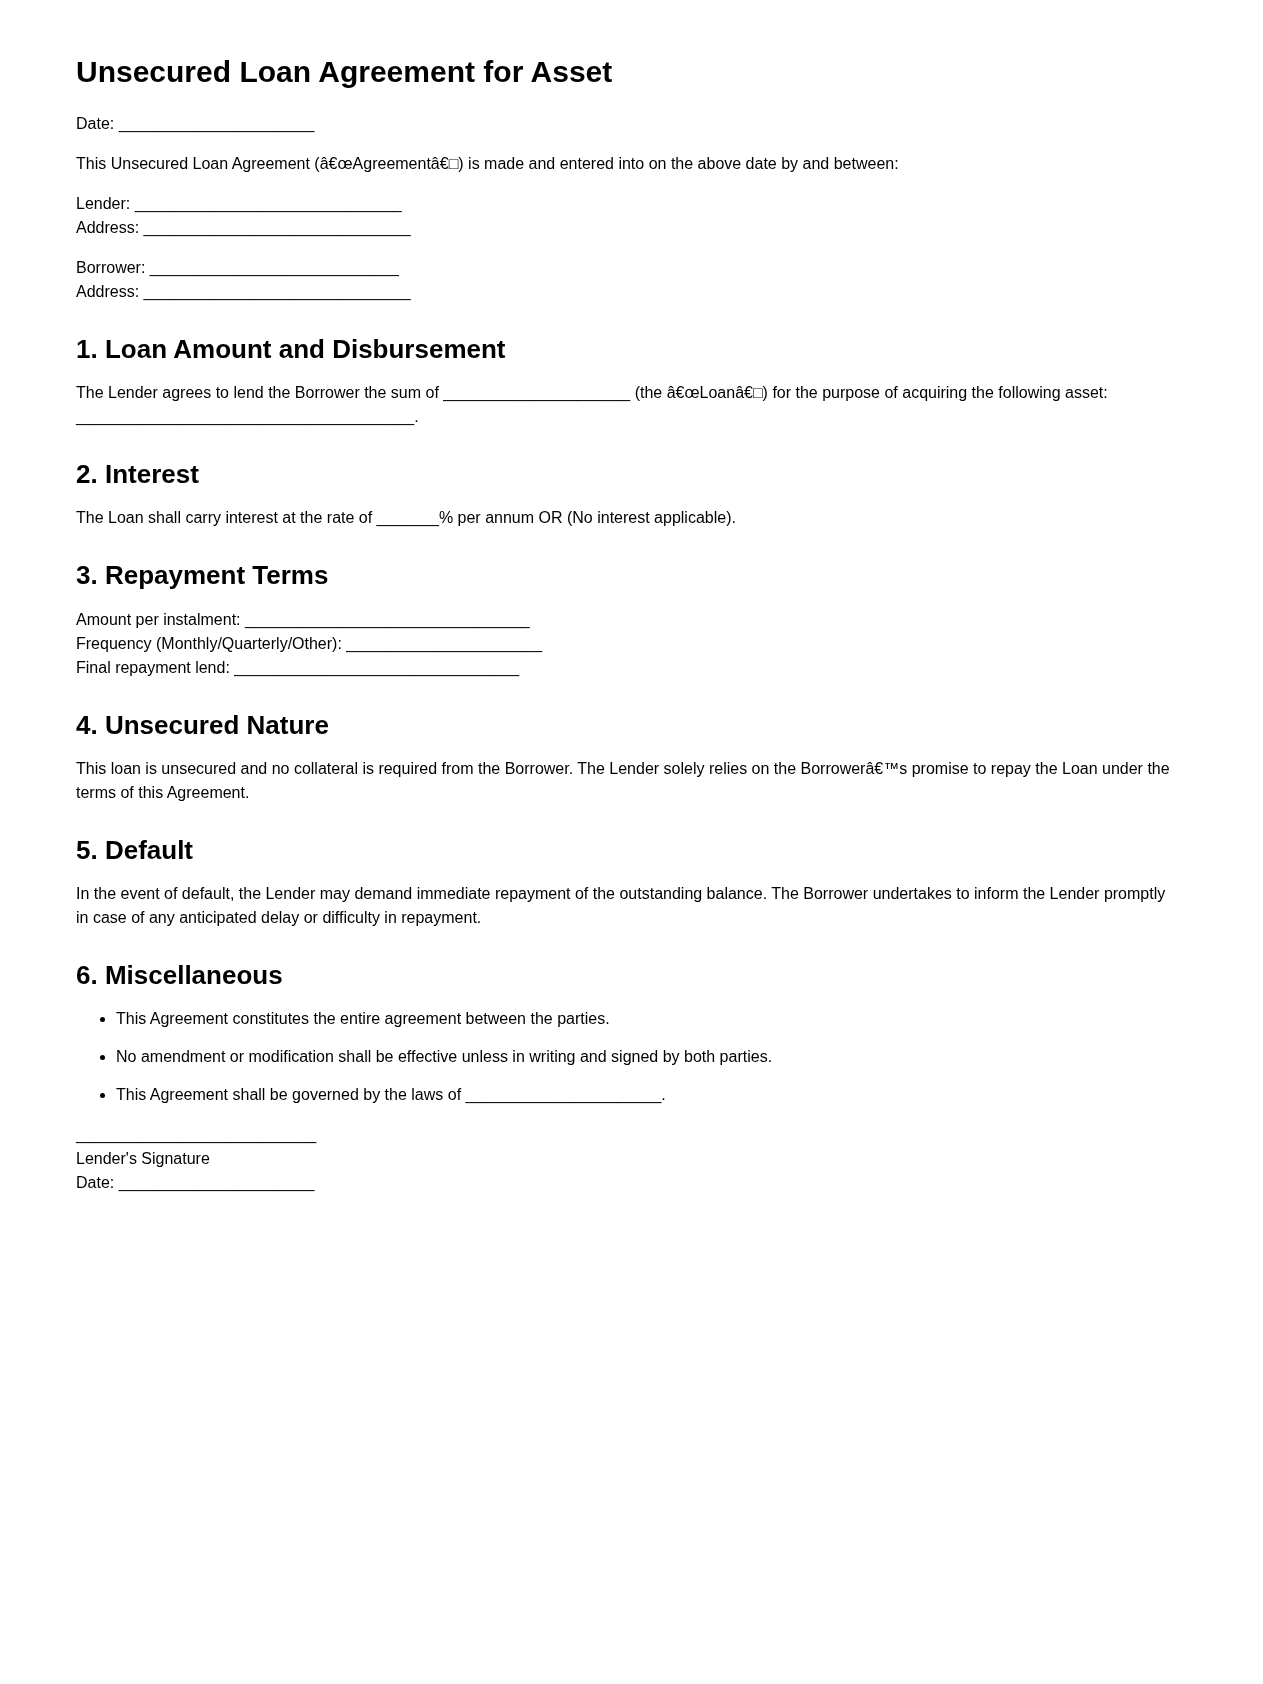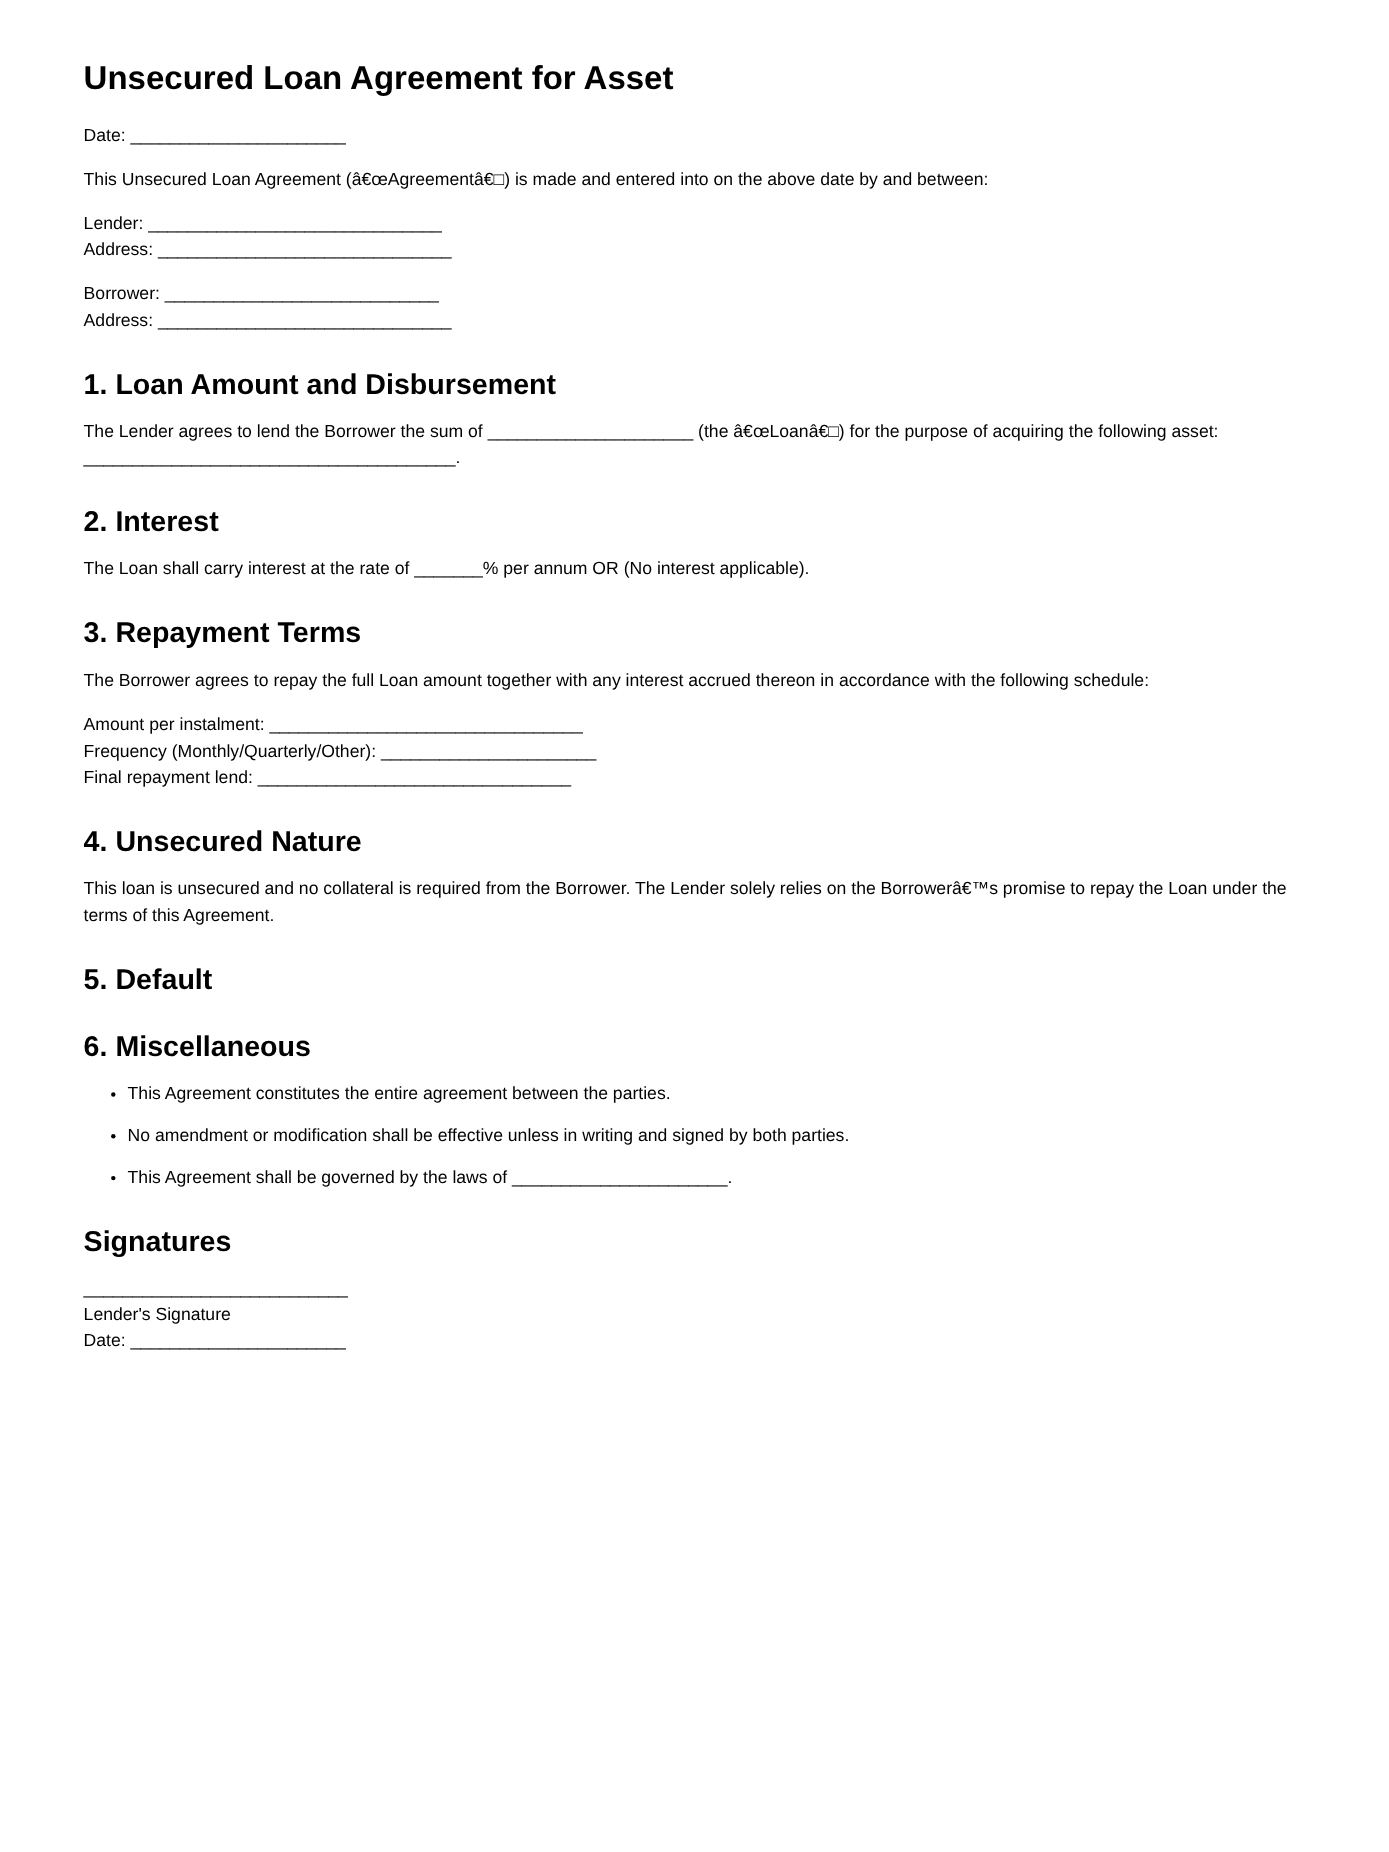--- a/index.html
+++ b/index.html
@@ -48,35 +48,34 @@
   <p><strong>Borrower:</strong> <span>____________________________</span><br>
   <span>Address: ______________________________</span></p>
 
   <h2>1. Loan Amount and Disbursement</h2>
   <p>The Lender agrees to lend the Borrower the sum of _____________________ (the â€œLoanâ€□) for the purpose of acquiring the following asset: ______________________________________.</p>
 
   <h2>2. Interest</h2>
   <p>The Loan shall carry interest at the rate of _______% per annum OR (No interest applicable).</p>
 
   <h2>3. Repayment Terms</h2>
-  <p>The Borrower agrees to repay the full Loan amount together with any interest accrued thereon in accordance with the following schedule:</p>
   <p><span>Amount per instalment: ________________________________</span><br>
   <span>Frequency (Monthly/Quarterly/Other): ______________________</span><br>
   <span>Final repayment lend: ________________________________</span></p>
 
   <h2>4. Unsecured Nature</h2>
   <p>This loan is unsecured and no collateral is required from the Borrower. The Lender solely relies on the Borrowerâ€™s promise to repay the Loan under the terms of this Agreement.</p>
 
   <h2>5. Default</h2>
+  <p>In the event of default, the Lender may demand immediate repayment of the outstanding balance. The Borrower undertakes to inform the Lender promptly in case of any anticipated delay or difficulty in repayment.</p>
 
   <h2>6. Miscellaneous</h2>
   <ul>
     <li>This Agreement constitutes the entire agreement between the parties.</li>
     <li>No amendment or modification shall be effective unless in writing and signed by both parties.</li>
     <li>This Agreement shall be governed by the laws of ______________________.</li>
   </ul>
 
-  <h2>Signatures</h2>
   <p><span>___________________________</span><br>
   <span>Lender's Signature</span><br>
   <span>Date: ______________________</span></p>
 
 </div>
 
 </body></html>

